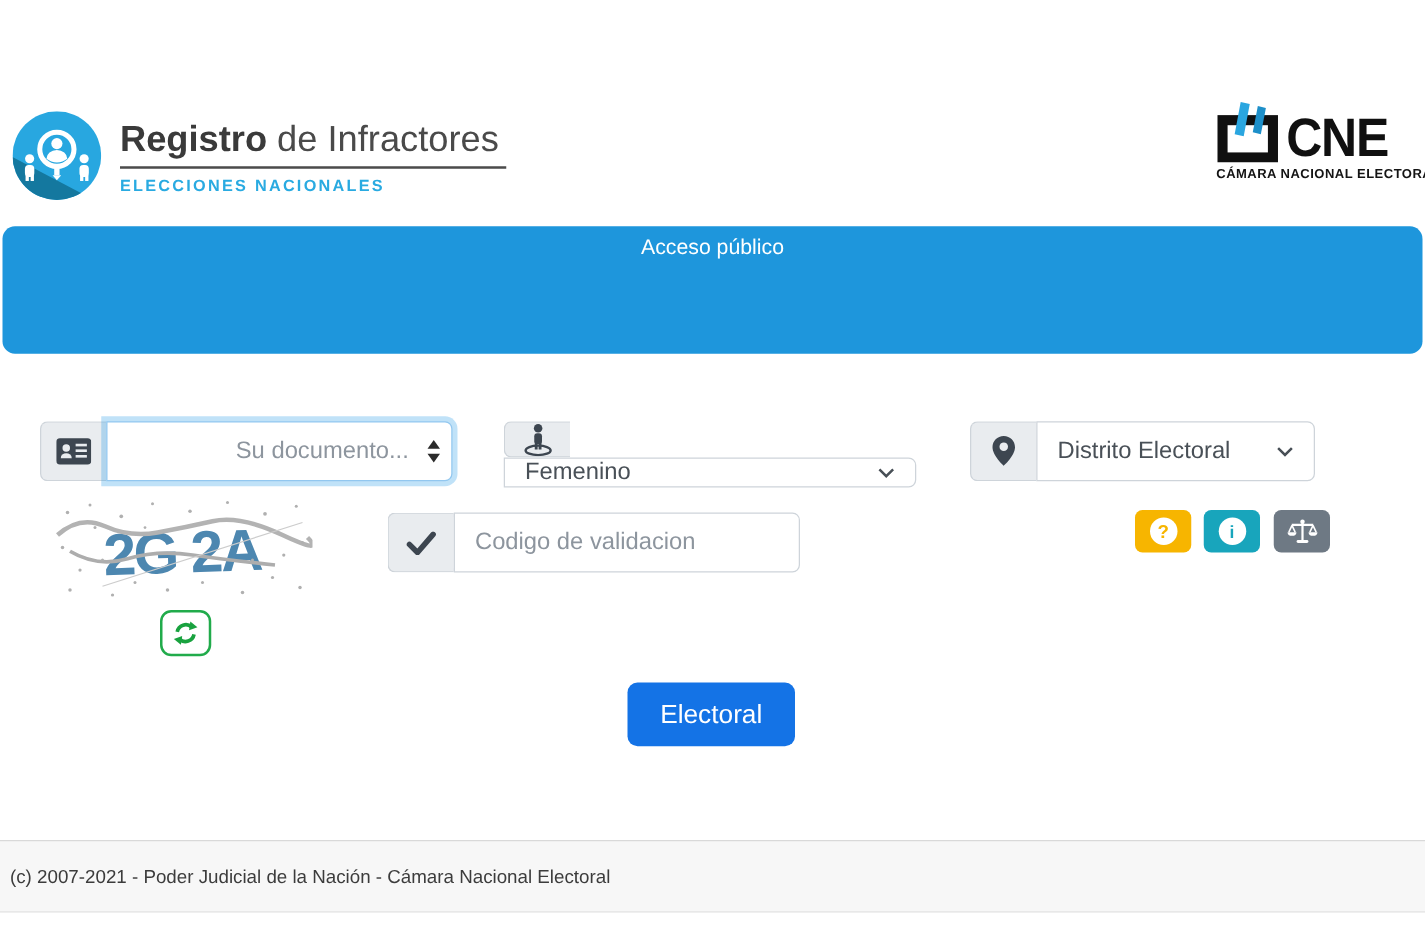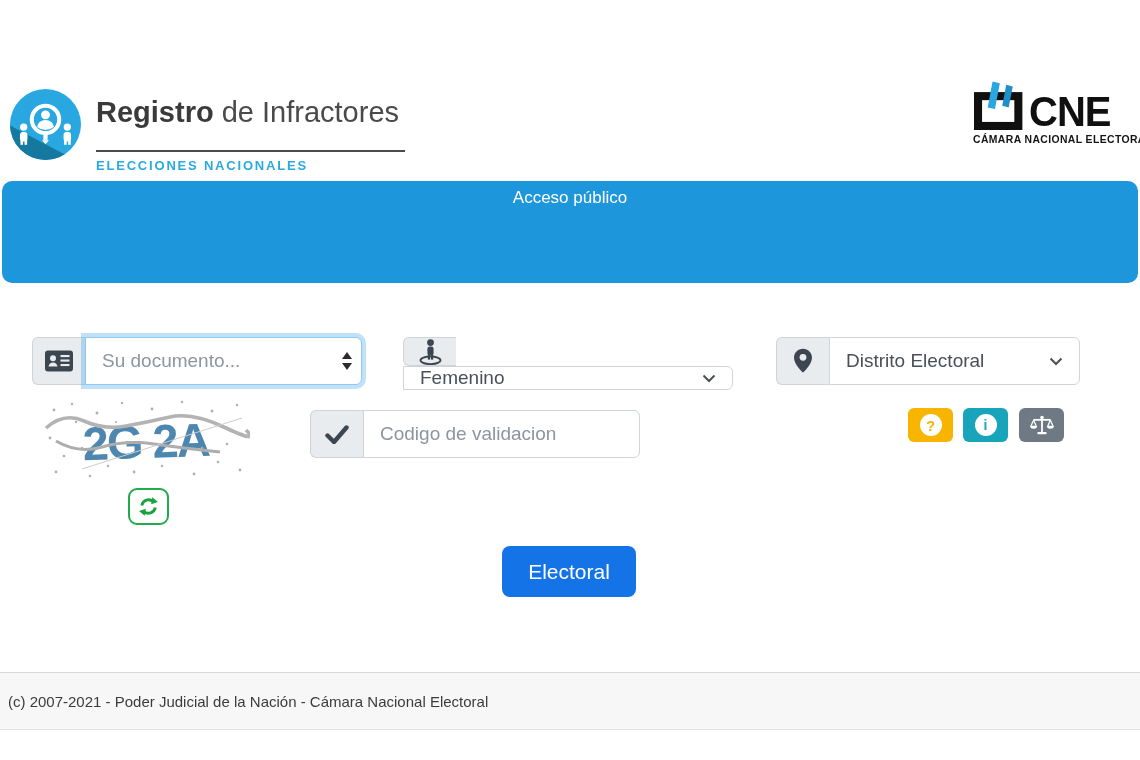--- a/index.html
+++ b/index.html
@@ -4,21 +4,21 @@
 <style>
   * { margin:0; padding:0; box-sizing:border-box; }
   html,body { width:1140px; height:760px; background:#fff; font-family:"Liberation Sans", sans-serif; }
   #app { position:relative; width:1140px; height:760px; overflow:hidden; background:#fff; }
 
   
   .brand { position:absolute; left:10px; top:89px; display:flex; align-items:flex-start; }
   .brand-circle { width:71px; height:71px; flex:0 0 71px; }
   .brand-text { margin-left:15px; margin-top:7px; }
   .brand-title { font-size:29px; color:#4a4a4a; font-weight:300; display:inline-block;
-                 border-bottom:2px solid #4b4b4b; padding-bottom:21px; padding-right:6px; white-space:nowrap; }
+                 border-bottom:2px solid #4b4b4b; padding-bottom:4px; padding-right:6px; white-space:nowrap; }
   .brand-title b { color:#3a3a3a; font-weight:700; }
   .brand-sub { margin-top:6px; color:#29aae1; font-weight:700; font-size:13px; letter-spacing:1.8px; }
 
   .cne { position:absolute; right:13px; top:80px; width:154px; }
   .cne-row { display:flex; align-items:flex-end; }
   .cne-acronym { font-size:40px; font-weight:800; color:#101010; letter-spacing:-1px;
                  line-height:0.95; transform:scaleY(1.08); margin-left:4px; }
   .cne-caption { margin-top:4px; font-size:10.4px; font-weight:700; color:#141414; letter-spacing:0.4px; white-space:nowrap; }
 
   
@@ -29,21 +29,21 @@
 
   
   .igroup { position:absolute; height:48px; display:flex; }
   .iaddon { width:53px; background:#e9ecef; border:1px solid #ced4da; border-right:0;
             border-radius:6px 0 0 6px; display:flex; align-items:center; justify-content:center; }
   .ifield { flex:1; border:1px solid #ced4da; border-radius:0 6px 6px 0; background:#fff;
             font-size:19px; color:#495057; padding:0 16px; font-family:"Liberation Sans", sans-serif;
             display:flex; align-items:center; justify-content:space-between; }
   input.ifield { width:100%; outline:none; display:block; }
   input.ifield::placeholder { color:#8d959e; opacity:1; }
-  .focused { border-color:#92c7ef; box-shadow:0 0 0 4px rgba(30,150,230,0.28); }
+  .focused { border-color:#92c7ef; box-shadow:0 0 0 4px rgba(30,150,230,0.28);text-align:right; }
   .doc-wrap { position:relative; flex:1; display:flex; }
   .doc-wrap input { padding-right:34px; }
   .spinner { position:absolute; right:9px; top:50%; transform:translateY(-50%); width:12px;
              display:flex; flex-direction:column; align-items:center; cursor:pointer; }
   .spin-up { width:0; height:0; border-left:5px solid transparent; border-right:5px solid transparent;
              border-bottom:7px solid #2b2b2b; margin-bottom:4px; }
   .spin-down { width:0; height:0; border-left:5px solid transparent; border-right:5px solid transparent;
                border-top:7px solid #2b2b2b; }
   .sel-value { white-space:nowrap; overflow:hidden; }
   .chev { flex:0 0 auto; margin-left:8px; }
@@ -159,21 +159,21 @@
       </svg>
     </div>
     <div class="ifield">
       <span class="sel-value">Femenino</span>
       <svg class="chev" width="14" height="9" viewBox="0 0 14 9">
         <polyline points="1.5,1.5 7,7 12.5,1.5" fill="none" stroke="#495057" stroke-width="2"></polyline>
       </svg>
     </div>
   </div>
 
-  <div class="igroup" style="left:776px; top:337px; width:304px;">
+  <div class="igroup" style="left:776px; top:337px; width:276px;">
     <div class="iaddon">
       <svg width="20" height="26" viewBox="0 0 20 26">
         <path d="M10,0.8 C4.8,0.8 1,4.8 1,9.8 c0,6.8 9,14.8 9,14.8 s9,-8 9,-14.8 c0,-5 -3.8,-9 -9,-9 Z" fill="#3d4650"></path>
         <circle cx="10" cy="9.3" r="3.4" fill="#e9ecef"></circle>
       </svg>
     </div>
     <div class="ifield">
       <span class="sel-value">Distrito Electoral</span>
       <svg class="chev" width="14" height="9" viewBox="0 0 14 9">
         <polyline points="1.5,1.5 7,7 12.5,1.5" fill="none" stroke="#495057" stroke-width="2"></polyline>

